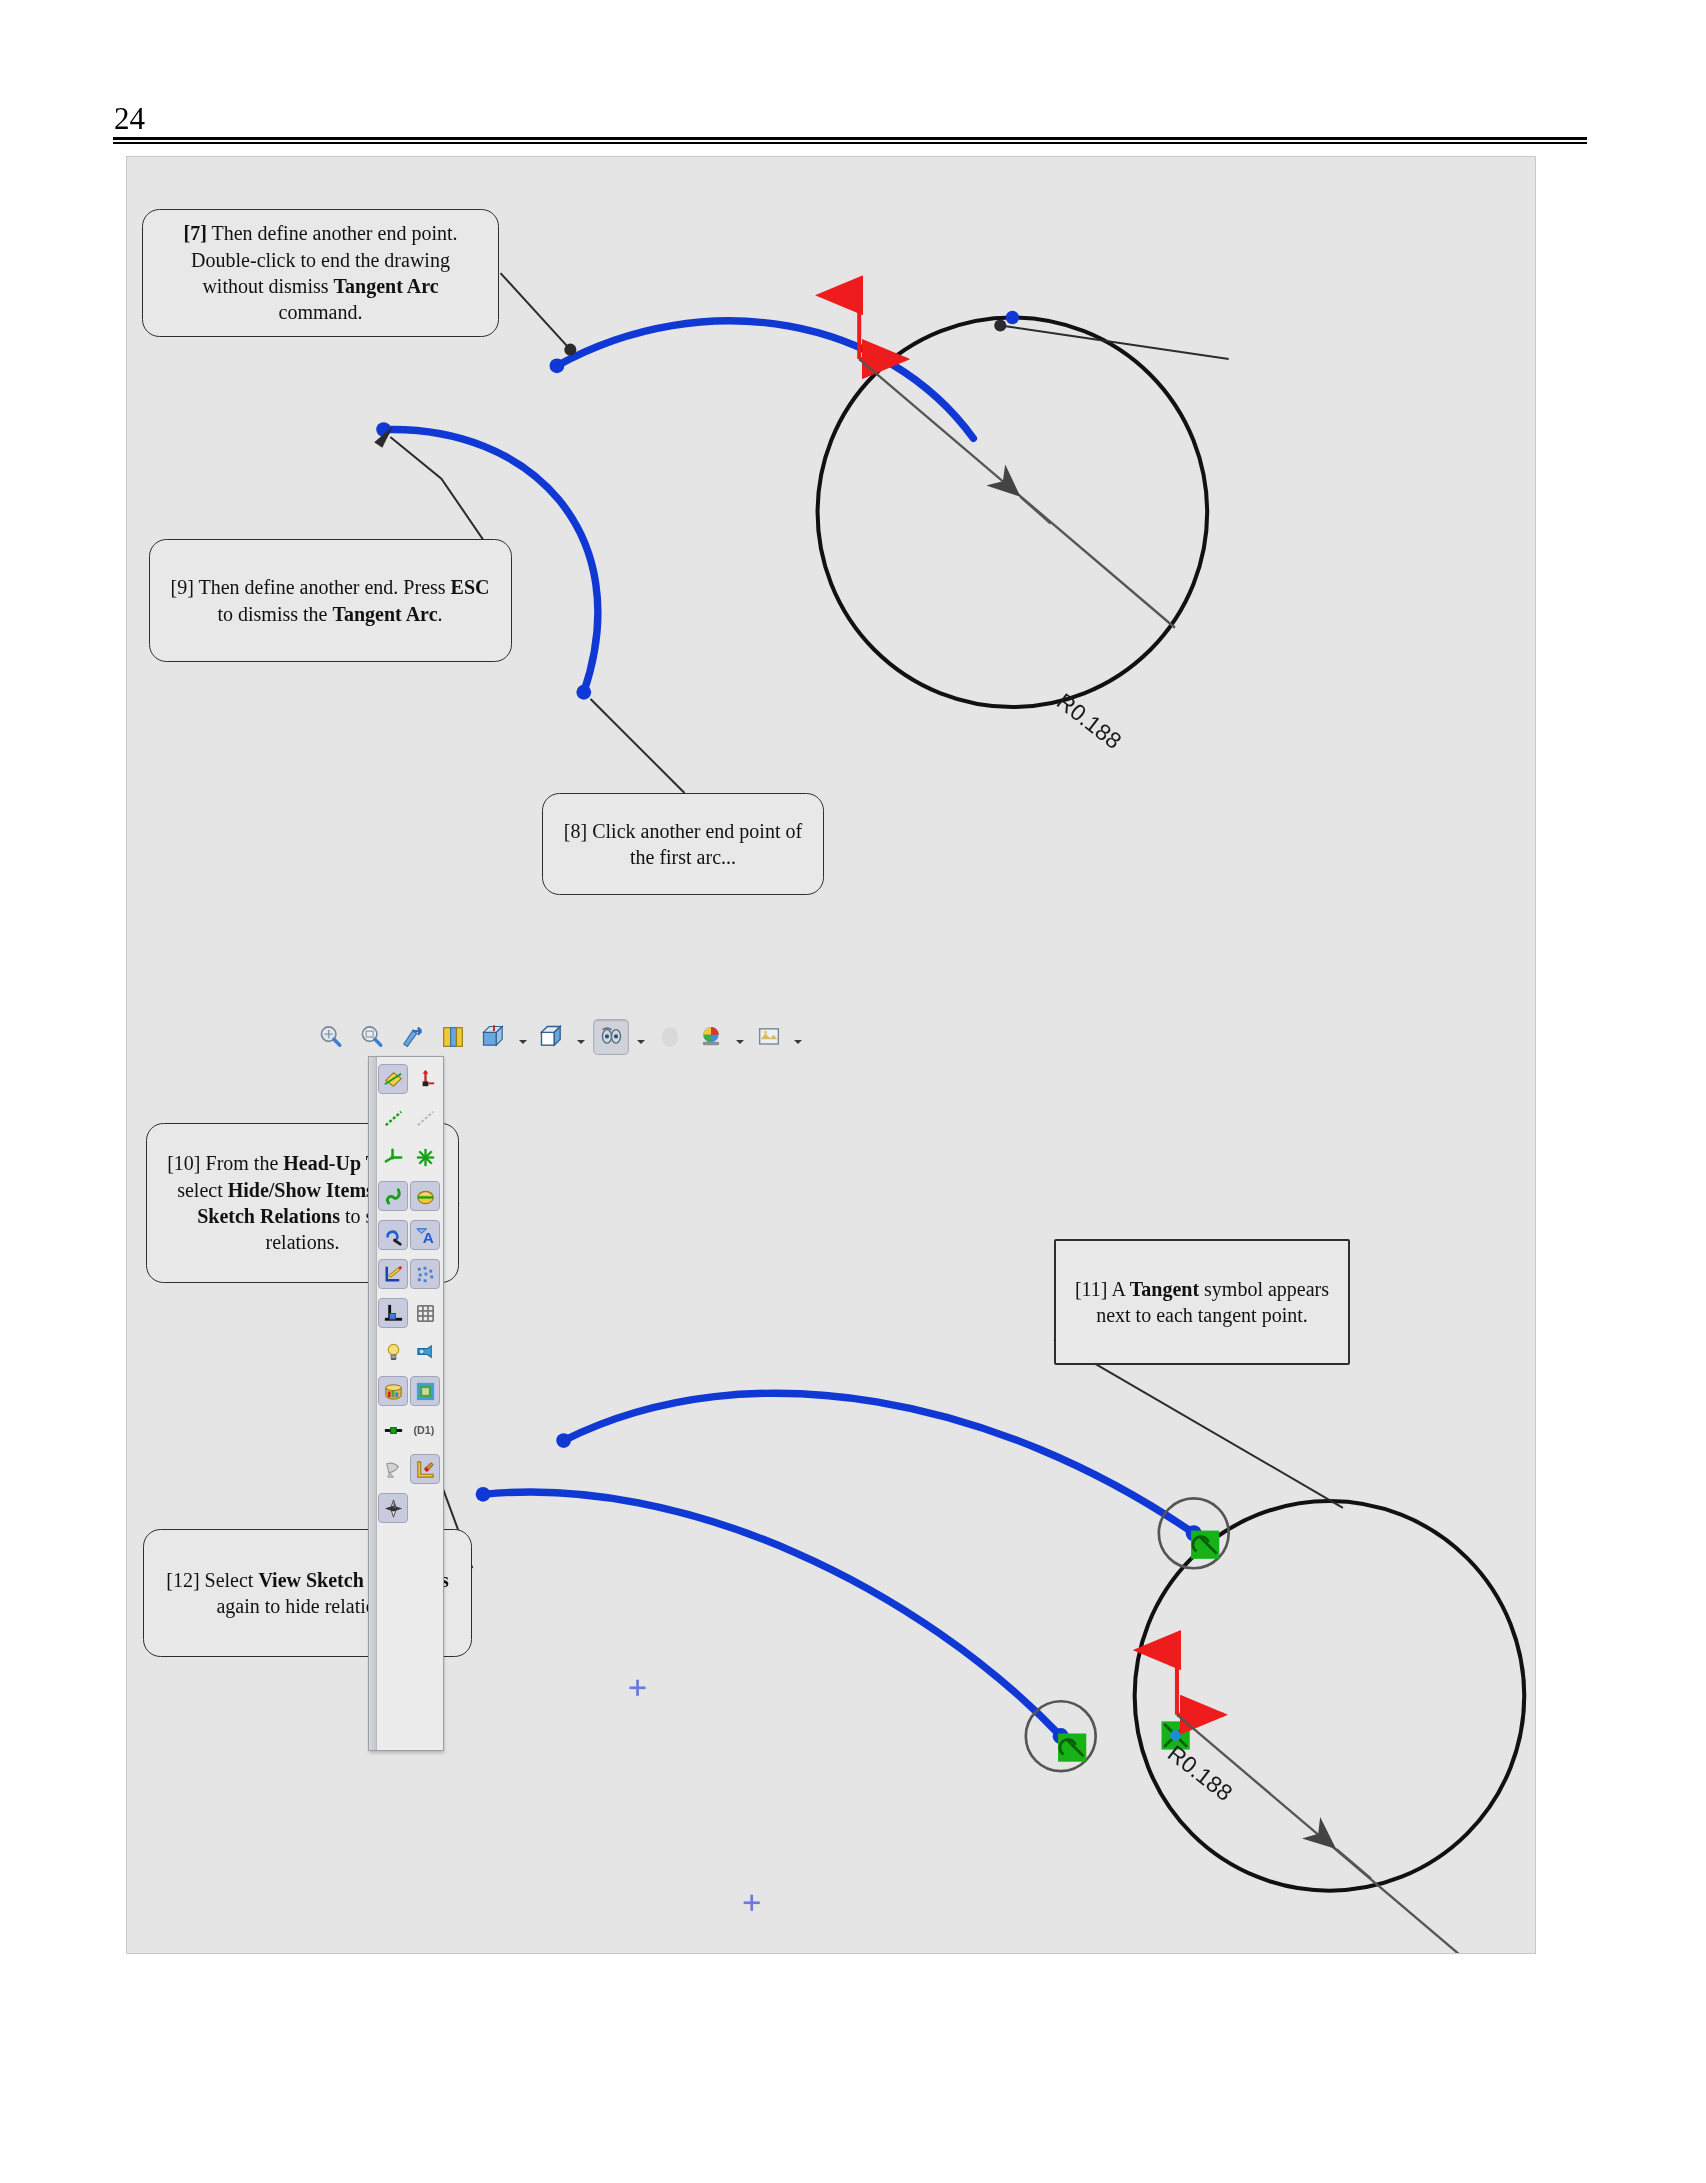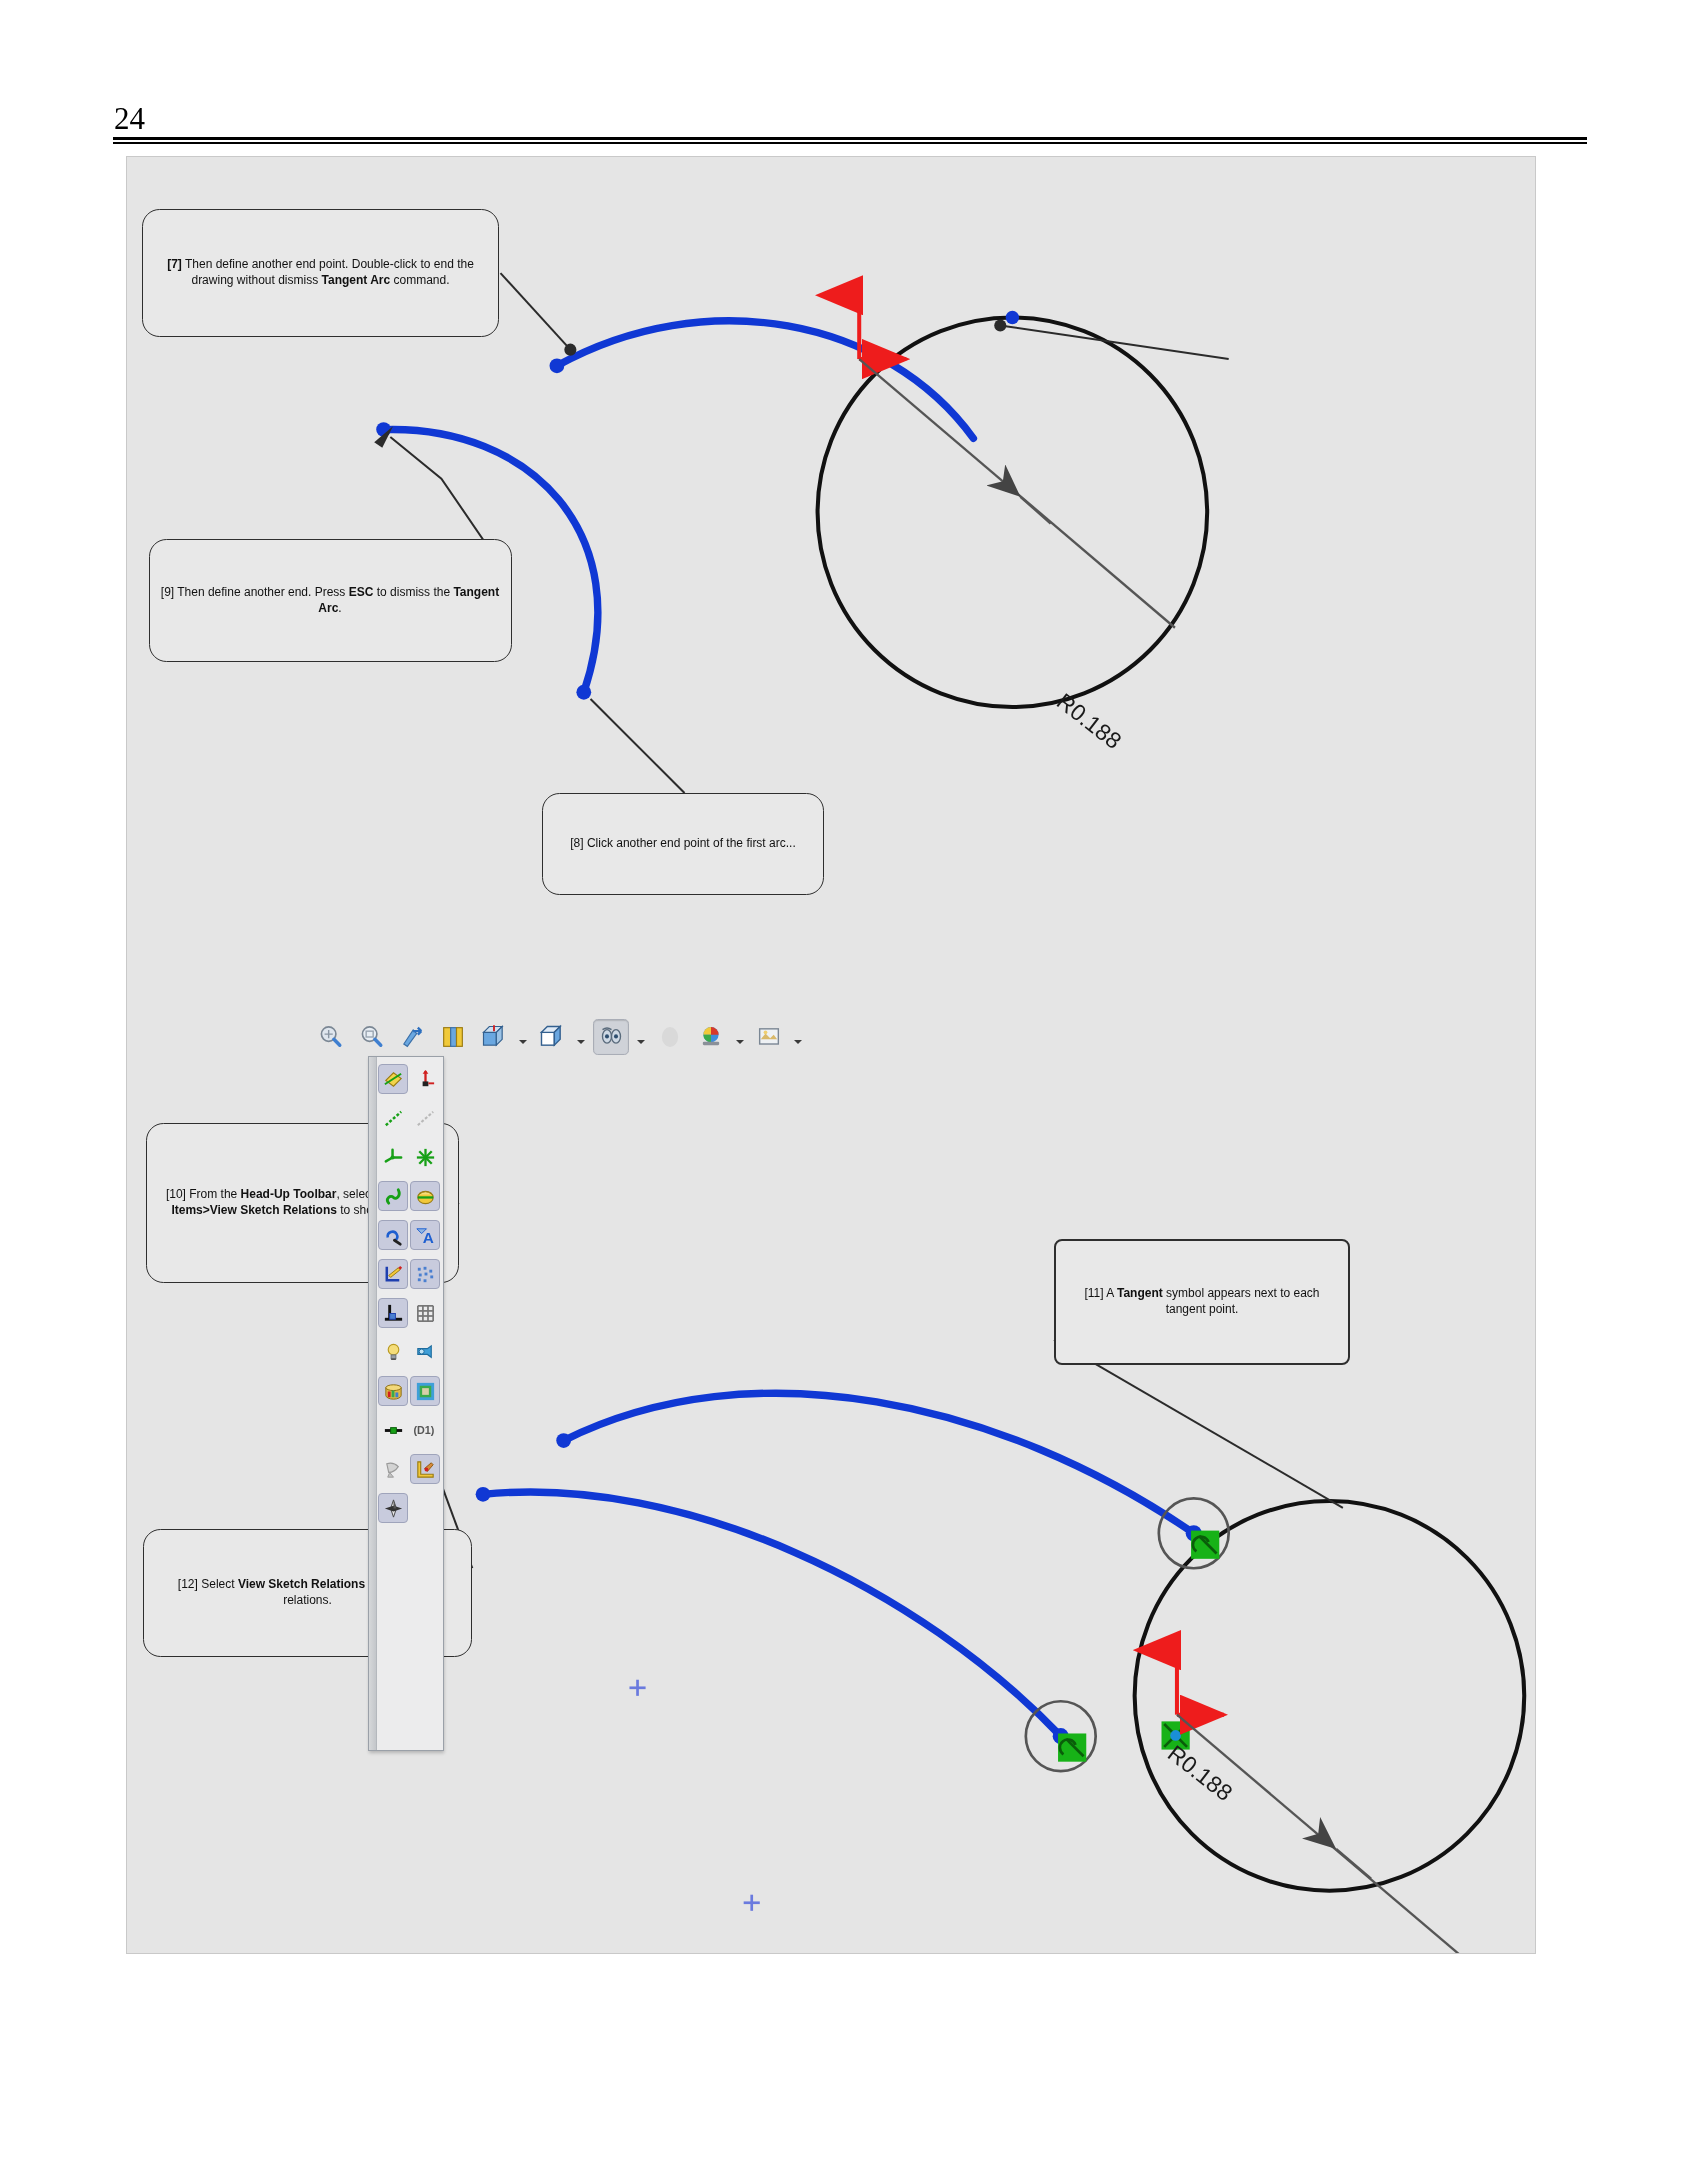--- a/index.html
+++ b/index.html
@@ -14,22 +14,22 @@
 
   
   #cad-canvas{position:absolute;left:126px;top:156px;width:1408px;height:1796px;background:#e5e5e5;border:0.7px solid #c9c9c9;overflow:hidden;}
 
   .svg-layer{position:absolute;left:0;top:0;width:1408px;height:1796px;pointer-events:none;}
 
   
   .callout{position:absolute;background:#e8e8e8;border:1.3px solid #2e2e2e;border-radius:17.5px;
            box-sizing:border-box;display:flex;align-items:center;justify-content:center;
            text-align:center;color:#111;line-height:1.32;padding:6.7px 9.4px;}
-  .callout.square{border-radius:8px;border-width:2px;}
-  .callout p{margin:0;font-size:12px;}
+  .callout.square{border-radius:2px;border-width:2px;}
+  .callout p{margin:8px;font-size:20px;font-family:Liberation Serif, serif;}
   .callout b{font-weight:bold;}
 
   #callout-7{left:15px;  top:52px;  width:357px; height:128px;}
   #callout-6{left:1101px;top:136px; width:289px; height:91px;}
   #callout-9{left:21.5px;  top:382px; width:363px; height:123px;}
   #callout-8{left:415px; top:636px; width:282px; height:102px;}
   #callout-10{left:19px; top:966px;width:313px; height:160px;}
   #callout-11{left:927px;top:1082px;width:296px;height:126px;}
   #callout-12{left:16px; top:1372px;width:329px; height:128px;}
 

